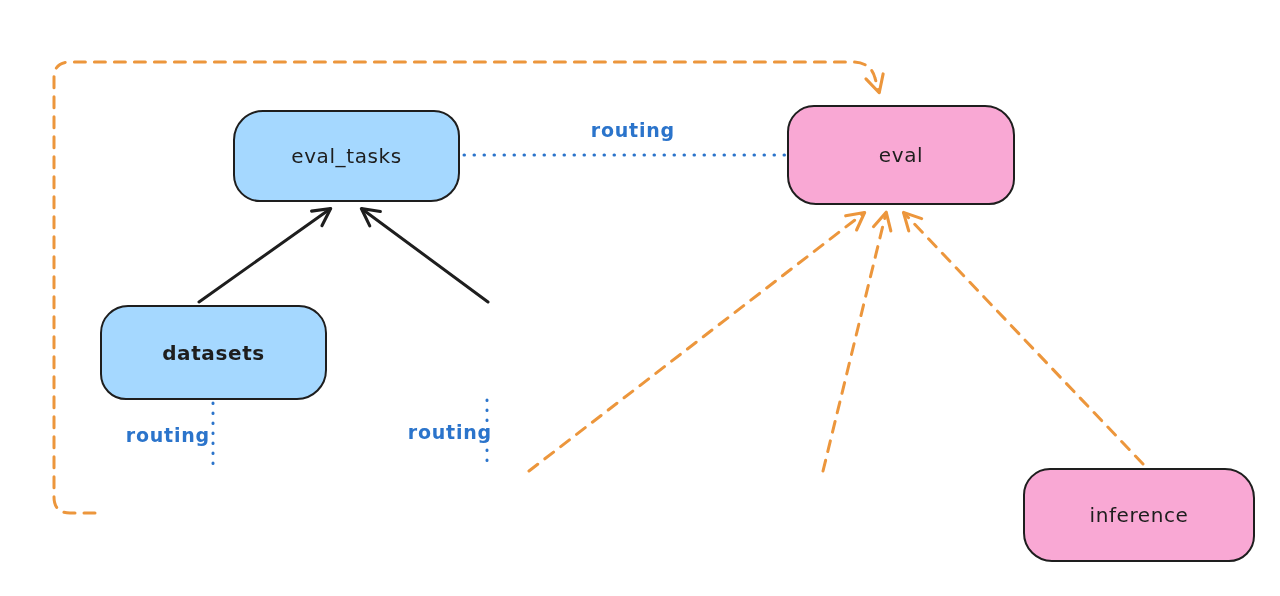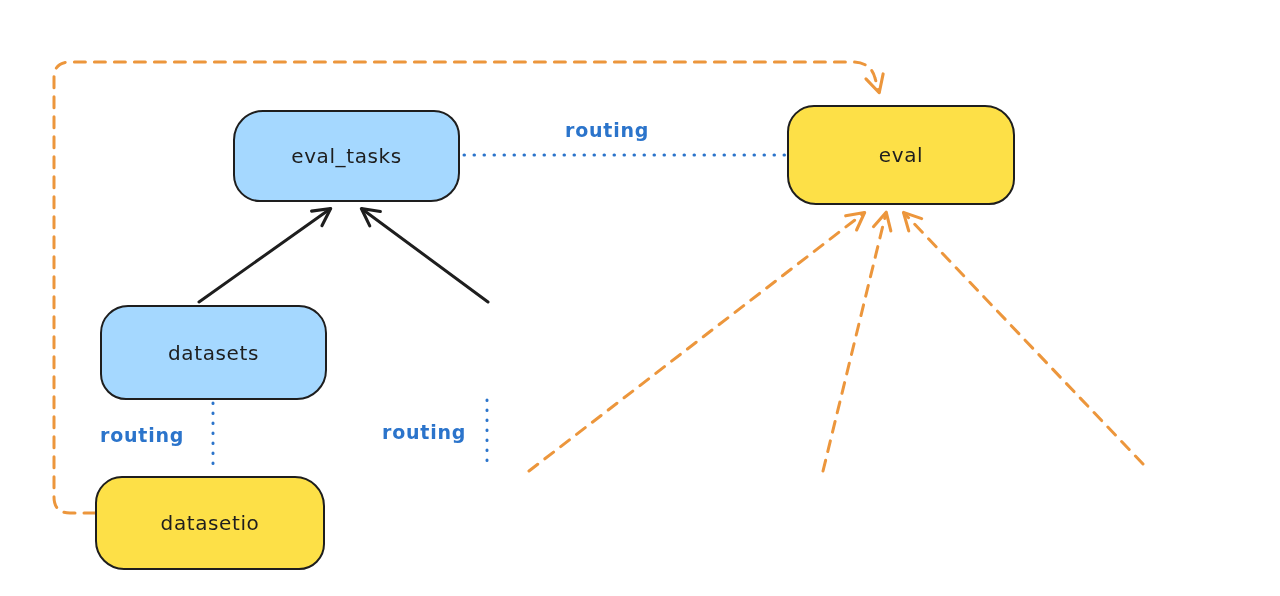--- a/index.html
+++ b/index.html
@@ -26,28 +26,28 @@
     border: 2.5px solid #1e1e1e;
     display: flex;
     align-items: center;
     justify-content: center;
     font-size: 20px;
     color: #1e1e1e;
     letter-spacing: 0.6px;
     z-index: 2;
   }
   .node.resource { background: #a5d8ff; }
-  .node.provider { background: #fde047; }
+  .node.provider { background: #f9a8d4; }
   .r1 { border-radius: 30px 26px 29px 27px; }
   .r2 { border-radius: 27px 30px 26px 29px; }
-  .r3 { border-radius: 28px 28px 30px 26px; }
+  .r3 { border-radius: 28px 28px 30px 26px; font-weight: bold; }
   .edge-label {
     position: absolute;
     width: 110px;
-    text-align: left;
+    text-align: right;
     font-size: 19px;
     font-weight: 600;
     color: #2b74cb;
     letter-spacing: 0.8px;
     z-index: 3;
   }
 </style>
 </head>
 <body>
 
@@ -82,24 +82,24 @@
 
   <div class="node provider r2" style="left:787px; top:105px; width:228px; height:100px;">
     <span>eval</span>
   </div>
 
   <div class="node resource r3" style="left:100px; top:305px; width:227px; height:95px;">
     <span>datasets</span>
   </div>
 
 
-  <div class="node provider r2" style="left:95px; top:476px; width:230px; height:94px;">
-    <span>datasetio</span>
-  </div>
 
 
 
+  <div class="node provider r2" style="left:1023px; top:468px; width:232px; height:94px;">
+    <span>inference</span>
+  </div>
 
   <div class="edge-label" style="left:565px; top:119px;">routing</div>
   <div class="edge-label" style="left:100px; top:424px;">routing</div>
   <div class="edge-label" style="left:382px; top:421px;">routing</div>
 
 </div>
 
 </body></html>

